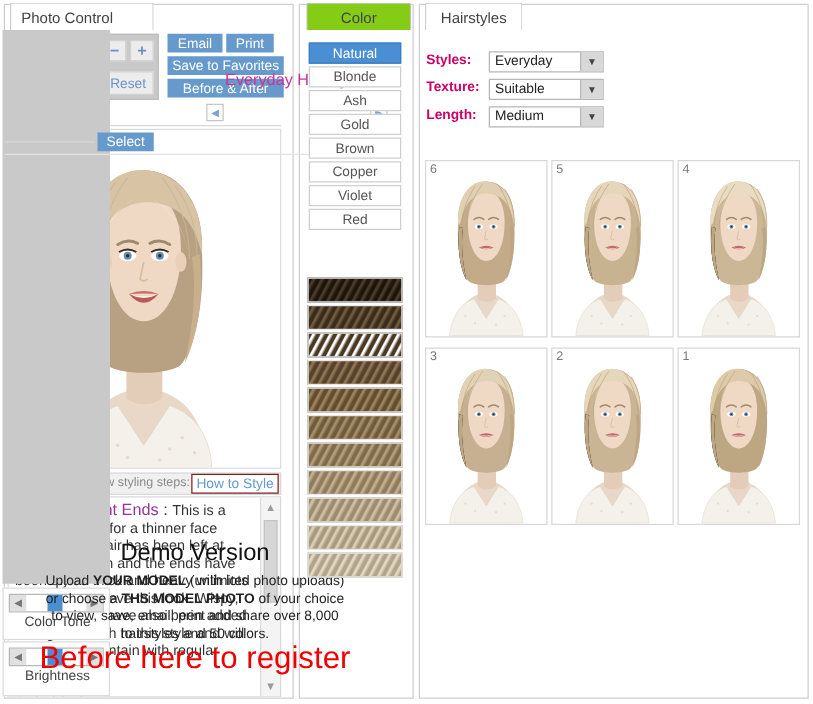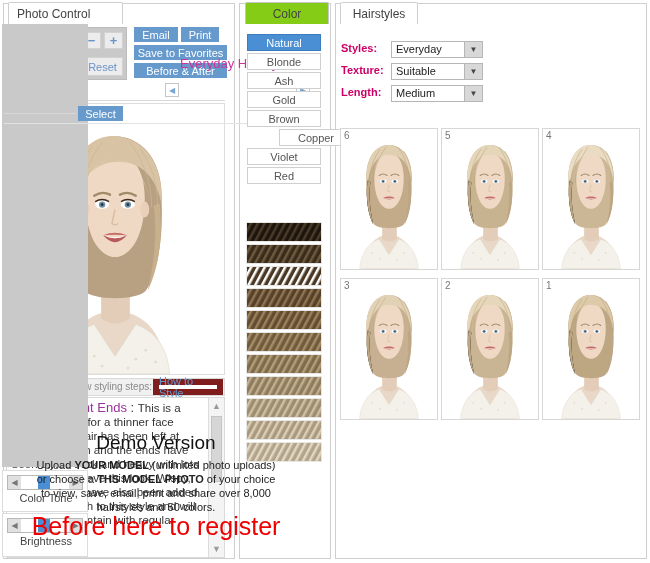--- a/index.html
+++ b/index.html
@@ -50,21 +50,21 @@
   #color-line{position:absolute;left:6px;top:84px;width:219px;height:16px;border-bottom:1px solid #d8d8d8;}
   #color-line .lbl{color:#cc3399;font-size:11px;font-weight:bold;}
   #color-line .val{color:#444;font-size:11px;margin-left:6px;}
 
   #photo-stage{position:absolute;left:6px;top:103px;width:219px;height:272px;background:#ffffff;
                border:1px solid #dddddd;box-sizing:border-box;overflow:hidden;}
 
   
   #steps-bar{position:absolute;left:6px;top:378px;width:219px;height:18px;background:#f0f0f0;border:1px solid #d9d9d9;box-sizing:border-box;}
   #steps-lbl{position:absolute;right:72px;top:2px;color:#8a8a8a;font-size:10px;}
-  #how-btn{position:absolute;right:1px;top:0px;width:70px;height:16px;background:#ffffff;border:6px solid #7f1d1d;
+  #how-btn{position:absolute;right:1px;top:0px;width:70px;height:16px;background:#ffffff;border:1px solid #7f1d1d;
            box-sizing:border-box;color:#6699cc;font-size:11px;display:flex;align-items:center;justify-content:center;margin-left:27px;}
 
   #desc-box{position:absolute;left:6px;top:397px;width:219px;height:161px;border:1px solid #d9d9d9;background:#fff;box-sizing:border-box;overflow:hidden;}
   #desc-text{position:absolute;left:5px;top:3px;width:193px;font-size:11.5px;line-height:14px;color:#333;}
   #desc-text .hl{color:#993399;font-size:13px;}
   #desc-text .sub{font-size:13px;color:#333;}
   .vscroll{position:absolute;right:0px;top:0px;width:16px;height:159px;background:#f4f4f4;border-left:1px solid #dcdcdc;box-sizing:border-box;}
   .vsb-up,.vsb-dn{position:absolute;left:0;width:15px;height:16px;display:flex;align-items:center;justify-content:center;color:#9a9a9a;font-size:9px;}
   .vsb-up{top:0;}
   .vsb-dn{bottom:0;}
@@ -313,21 +313,21 @@
     </div>
     <div class="cbtn" style="position: absolute; left: 247px; top: 72px;">
       <span>Ash</span>
     </div>
     <div class="cbtn" style="position: absolute; left: 247px; top: 91px;">
       <span>Gold</span>
     </div>
     <div class="cbtn" style="position: absolute; left: 247px; top: 110px;">
       <span>Brown</span>
     </div>
-    <div class="cbtn" style="position: absolute; left: 247px; top: 129px; margin-left: 32px;">
+    <div class="cbtn" style="position: absolute; left: 247px; top: 129px;">
       <span>Copper</span>
     </div>
     <div class="cbtn" style="position: absolute; left: 247px; top: 148px;">
       <span>Violet</span>
     </div>
     <div class="cbtn" style="position: absolute; left: 247px; top: 167px;">
       <span>Red</span>
     </div>
     <div class="swatch" style="position: absolute; left: 246px; top: 222px; background: repeating-linear-gradient(118deg, rgb(29, 21, 13) 0px, rgb(29, 21, 13) 2px, rgb(74, 59, 40) 3px, rgb(74, 59, 40) 4px, rgb(29, 21, 13) 6px), rgb(29, 21, 13);"></div>
     <div class="swatch" style="position: absolute; left: 246px; top: 244px; background: repeating-linear-gradient(118deg, rgb(58, 44, 28) 0px, rgb(58, 44, 28) 2px, rgb(110, 90, 60) 3px, rgb(110, 90, 60) 4px, rgb(58, 44, 28) 6px), rgb(58, 44, 28);"></div>

